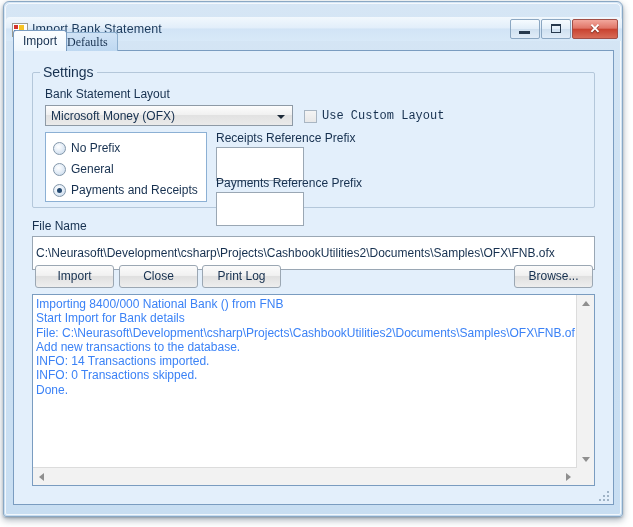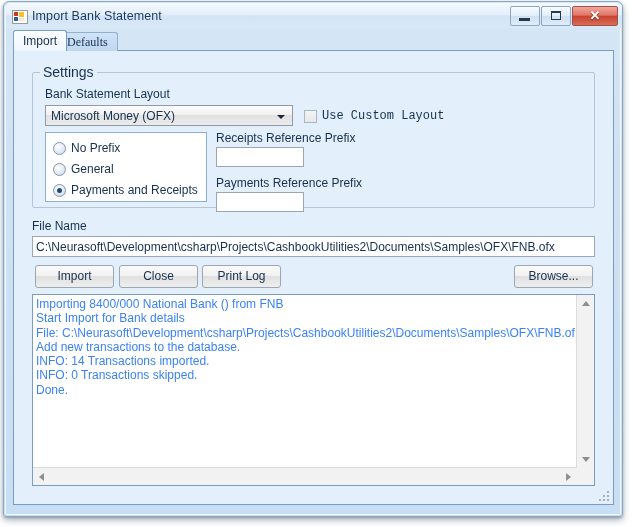--- a/index.html
+++ b/index.html
@@ -33,21 +33,21 @@
     position: absolute;
     left: 1px; top: 1px; right: 1px; bottom: 1px;
     border: 1px solid rgba(255,255,255,0.75);
     border-radius: 5px 5px 2px 2px;
     pointer-events: none;
   }
 
   
   .titlebar {
     position: absolute;
-    left: 2px; top: 2px;
+    left: 2px; top: 15px;
     width: 616px;
     height: 24px;
     border-radius: 4px 4px 0 0;
     background: linear-gradient(to bottom, #f2f8fd 0%, #e2eefa 45%, #d2e4f6 50%, #d8e9f8 100%);
     display: flex;
     align-items: center;
   }
   .title-icon {
     width: 16px; height: 16px;
     margin-left: 5px; margin-right: 5px;
@@ -266,21 +266,21 @@
   .rb-label { font-size: 12px; color: #16304f; white-space: nowrap; }
 
   .textbox {
     position: absolute;
     box-sizing: border-box;
     border: 1px solid #9aa7b4;
     background: #ffffff;
     font-family: "Liberation Sans", sans-serif;
     font-size: 12px;
     color: #16304f;
-    padding: 3px 3px;
+    padding: 16px 3px;
     outline: none;
   }
 
   
   .btn {
     position: absolute;
     box-sizing: border-box;
     border: 1px solid #9ba7b3;
     border-radius: 3px;
     background: linear-gradient(to bottom, #fbfbfb 0%, #f1f1f1 45%, #e0e0e0 50%, #eeeeee 100%);

